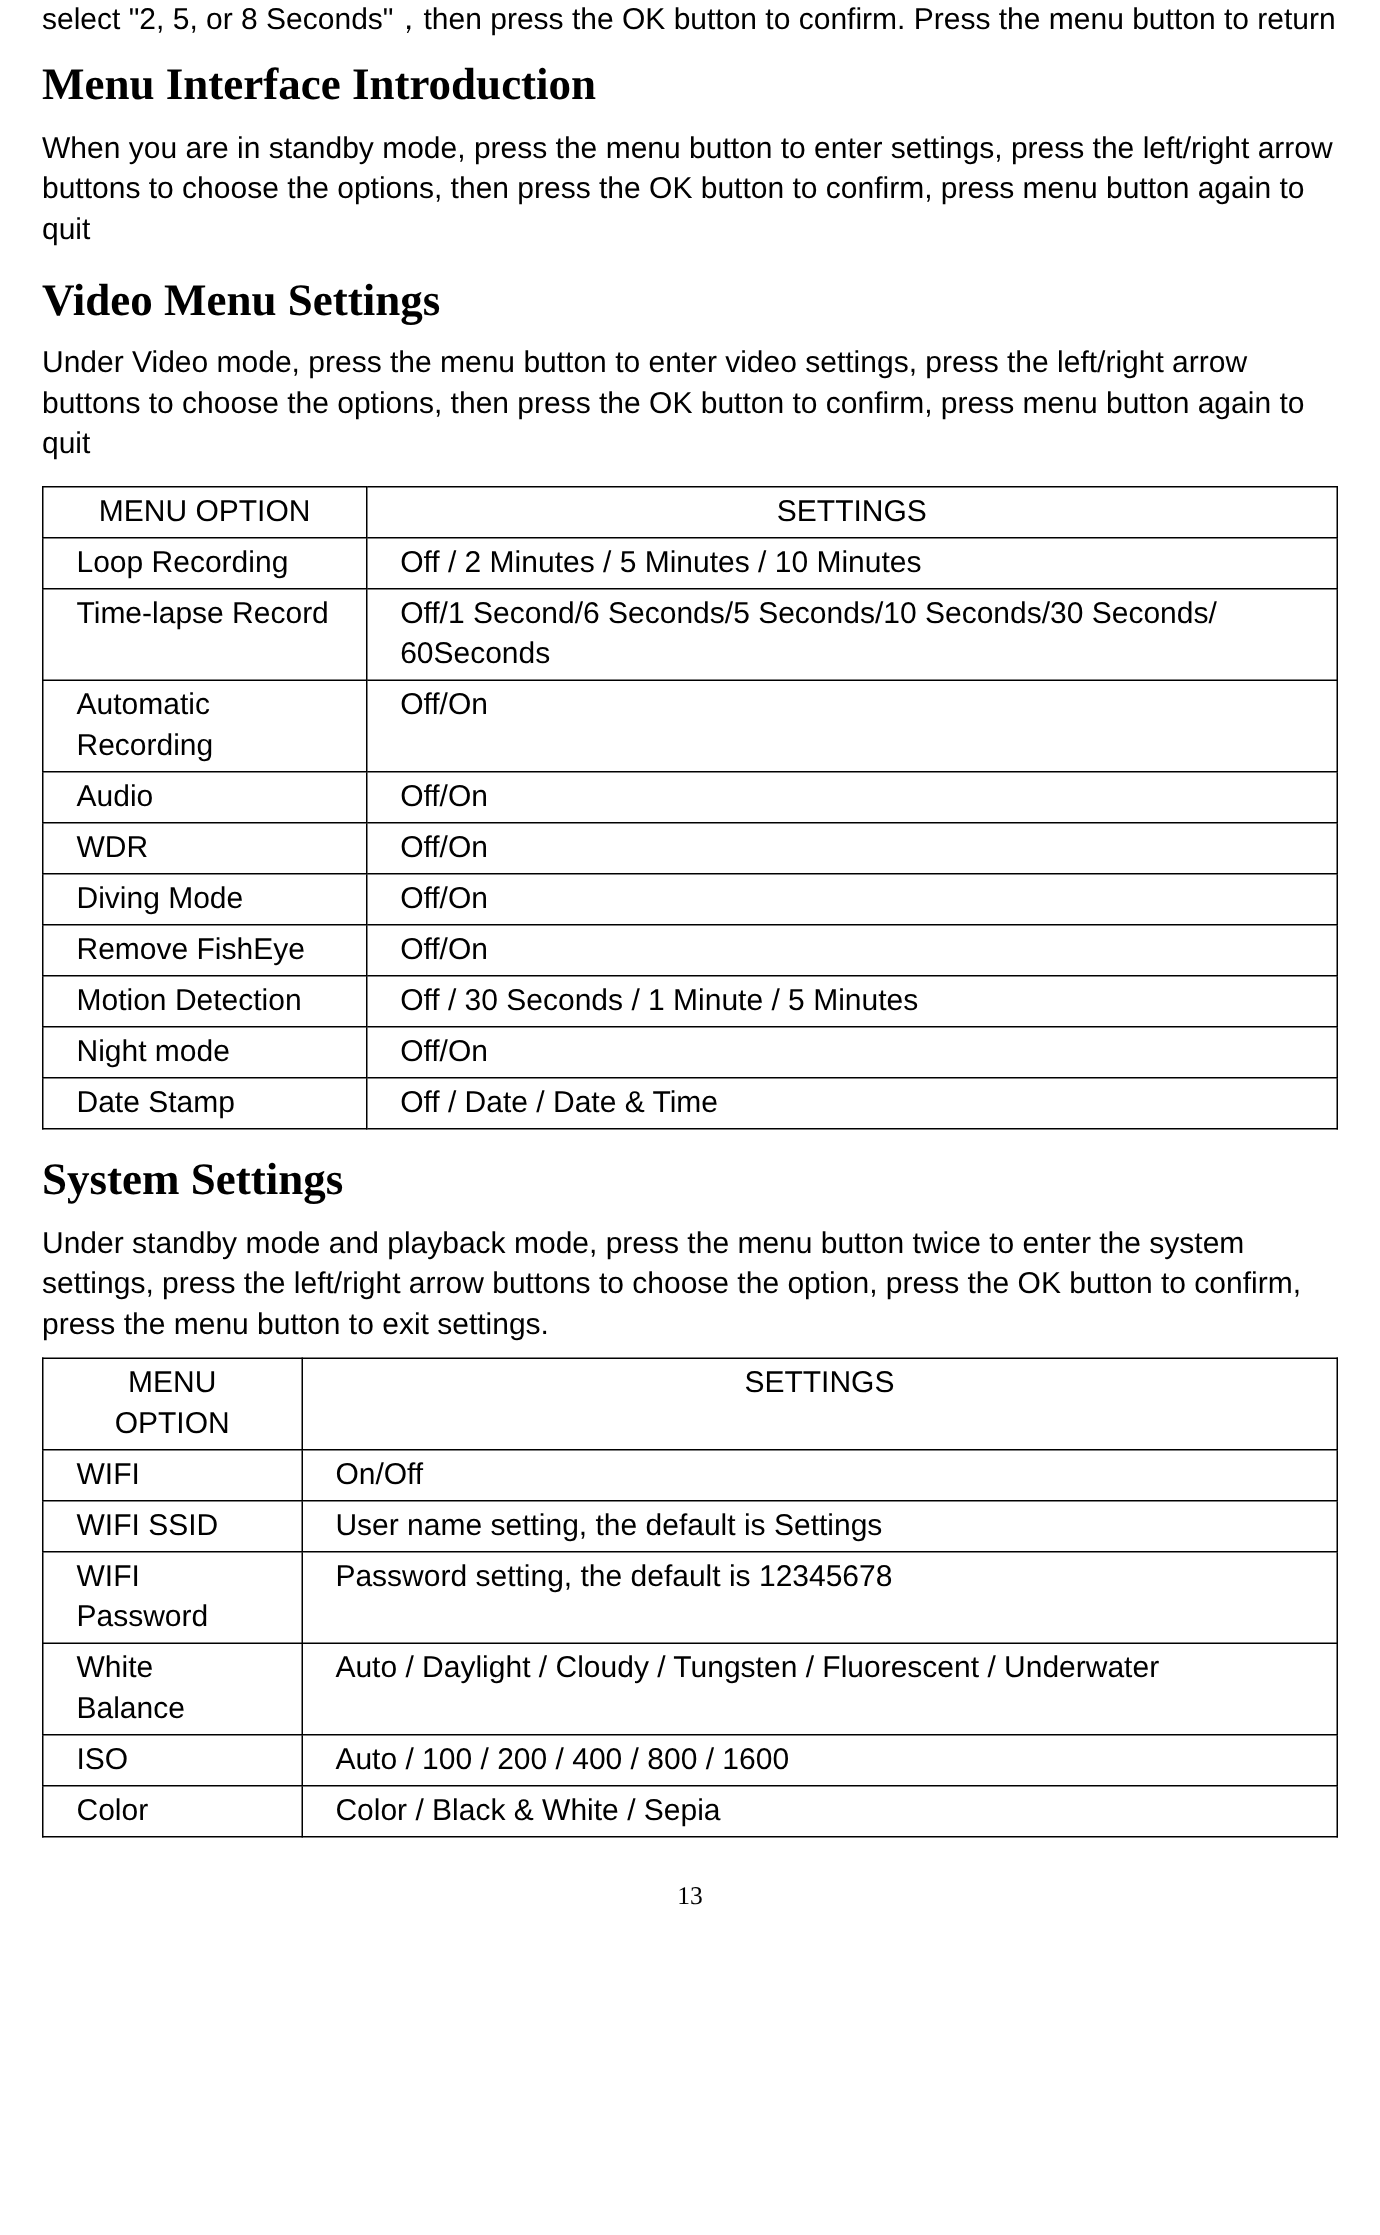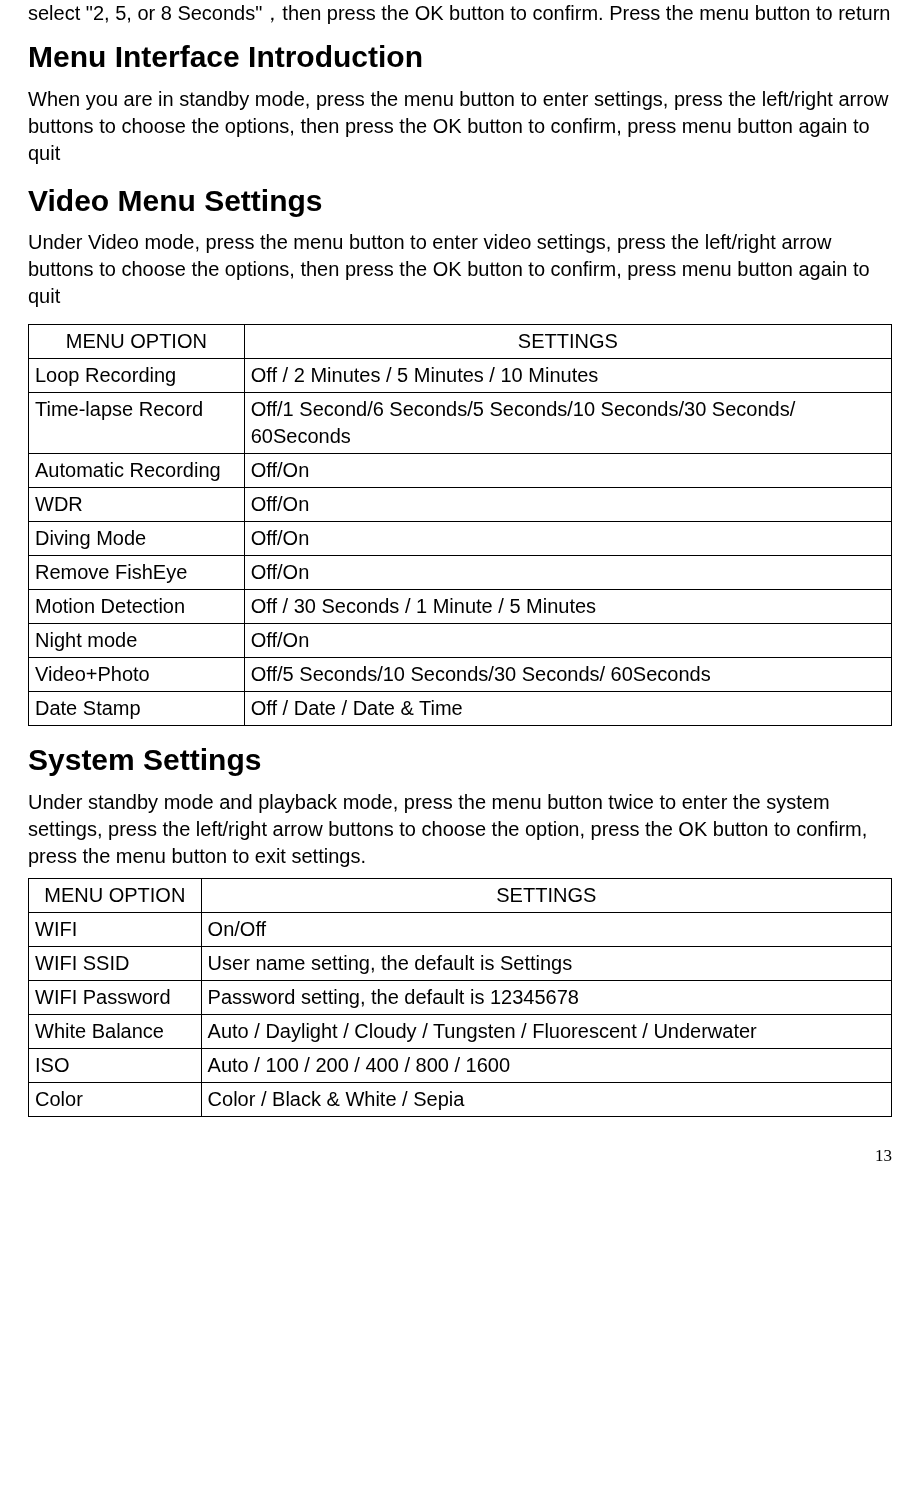--- a/index.html
+++ b/index.html
@@ -11,40 +11,41 @@
       padding: 0 28px 20px 28px;
       font-size: 20px;
       line-height: 1.35;
     }
     .intro-text { margin-bottom: 10px; }
     h2 {
       font-size: 30px;
       font-weight: bold;
       margin-top: 10px;
       margin-bottom: 8px;
+      font-family: Liberation Serif, serif;
     }
     .body-text { margin-bottom: 14px; }
     table {
       border-collapse: collapse;
       width: 100%;
       margin-top: 8px;
       margin-bottom: 14px;
     }
     th, td {
       border: 1px solid #000;
-      padding: 3px 6px;
+      padding: 3px 22px;
       text-align: left;
       font-weight: normal;
       vertical-align: top;
     }
     th { text-align: center; font-weight: normal; }
     .video-table td:first-child, .video-table th:first-child { width: 25%; }
     .system-table td:first-child, .system-table th:first-child { width: 20%; }
     .page-number {
-      text-align: right;
+      text-align: center;
       font-family: "Times New Roman", serif;
       font-size: 17px;
       margin-top: 28px;
     }
   </style>
 </head>
 <body>
 
 <p class="intro-text">select "2, 5, or 8 Seconds"，then press the OK button to confirm. Press the menu button to return</p>
 
@@ -68,42 +69,42 @@
       </tr>
       <tr>
         <td>Time-lapse Record</td>
         <td>Off/1 Second/6 Seconds/5 Seconds/10 Seconds/30 Seconds/ 60Seconds</td>
       </tr>
       <tr>
         <td>Automatic Recording</td>
         <td>Off/On</td>
       </tr>
       <tr>
+        <td>Audio</td>
+        <td>Off/On</td>
+      </tr>
+      <tr>
         <td>WDR</td>
         <td>Off/On</td>
       </tr>
       <tr>
         <td>Diving Mode</td>
         <td>Off/On</td>
       </tr>
       <tr>
         <td>Remove FishEye</td>
         <td>Off/On</td>
       </tr>
       <tr>
         <td>Motion Detection</td>
         <td>Off / 30 Seconds / 1 Minute / 5 Minutes</td>
       </tr>
       <tr>
         <td>Night mode</td>
         <td>Off/On</td>
-      </tr>
-      <tr>
-        <td>Video+Photo</td>
-        <td>Off/5 Seconds/10 Seconds/30 Seconds/ 60Seconds</td>
       </tr>
       <tr>
         <td>Date Stamp</td>
         <td>Off / Date / Date &amp; Time</td>
       </tr>
     </tbody>
 </table>
 
 <h2>System Settings</h2>
 <p class="body-text" style="margin-bottom:4px">Under standby mode and playback mode, press the menu button twice to enter the system settings, press the left/right arrow buttons to choose the option, press the OK button to confirm, press the menu button to exit settings.</p>

